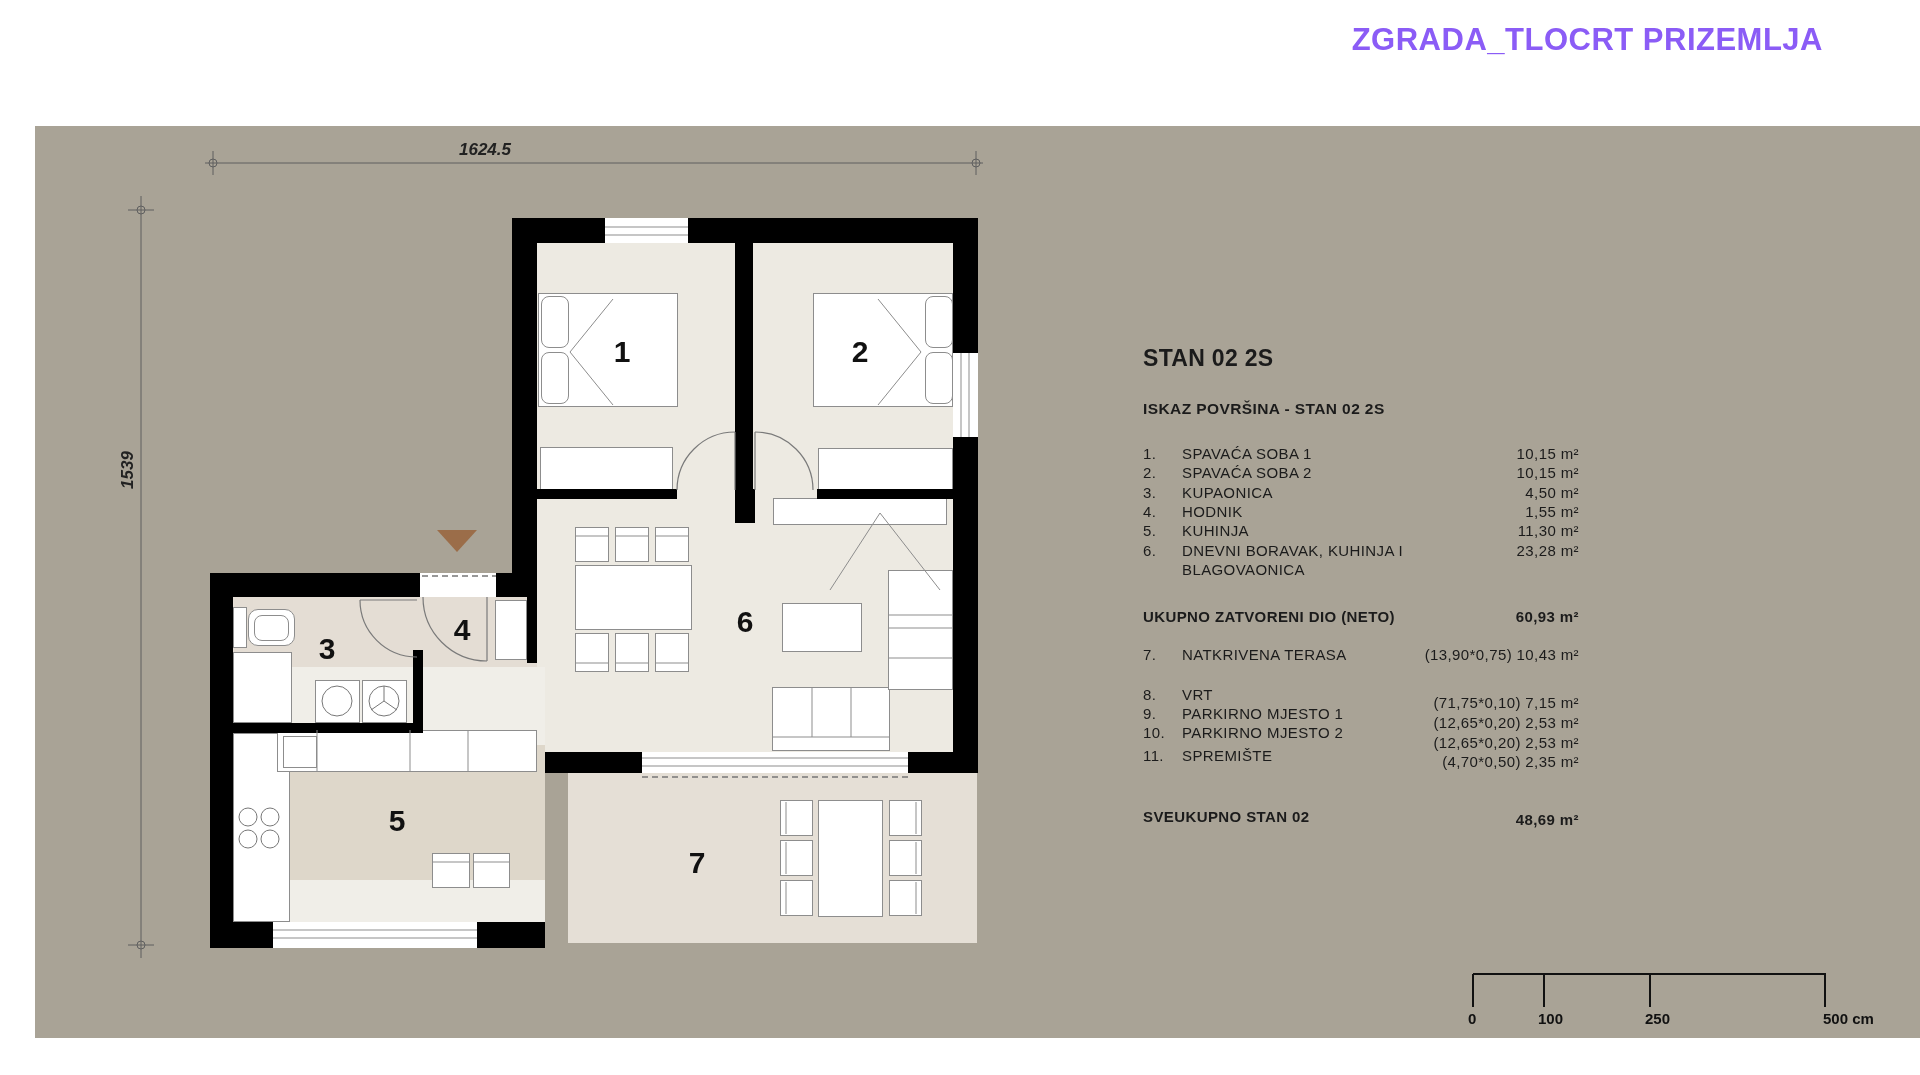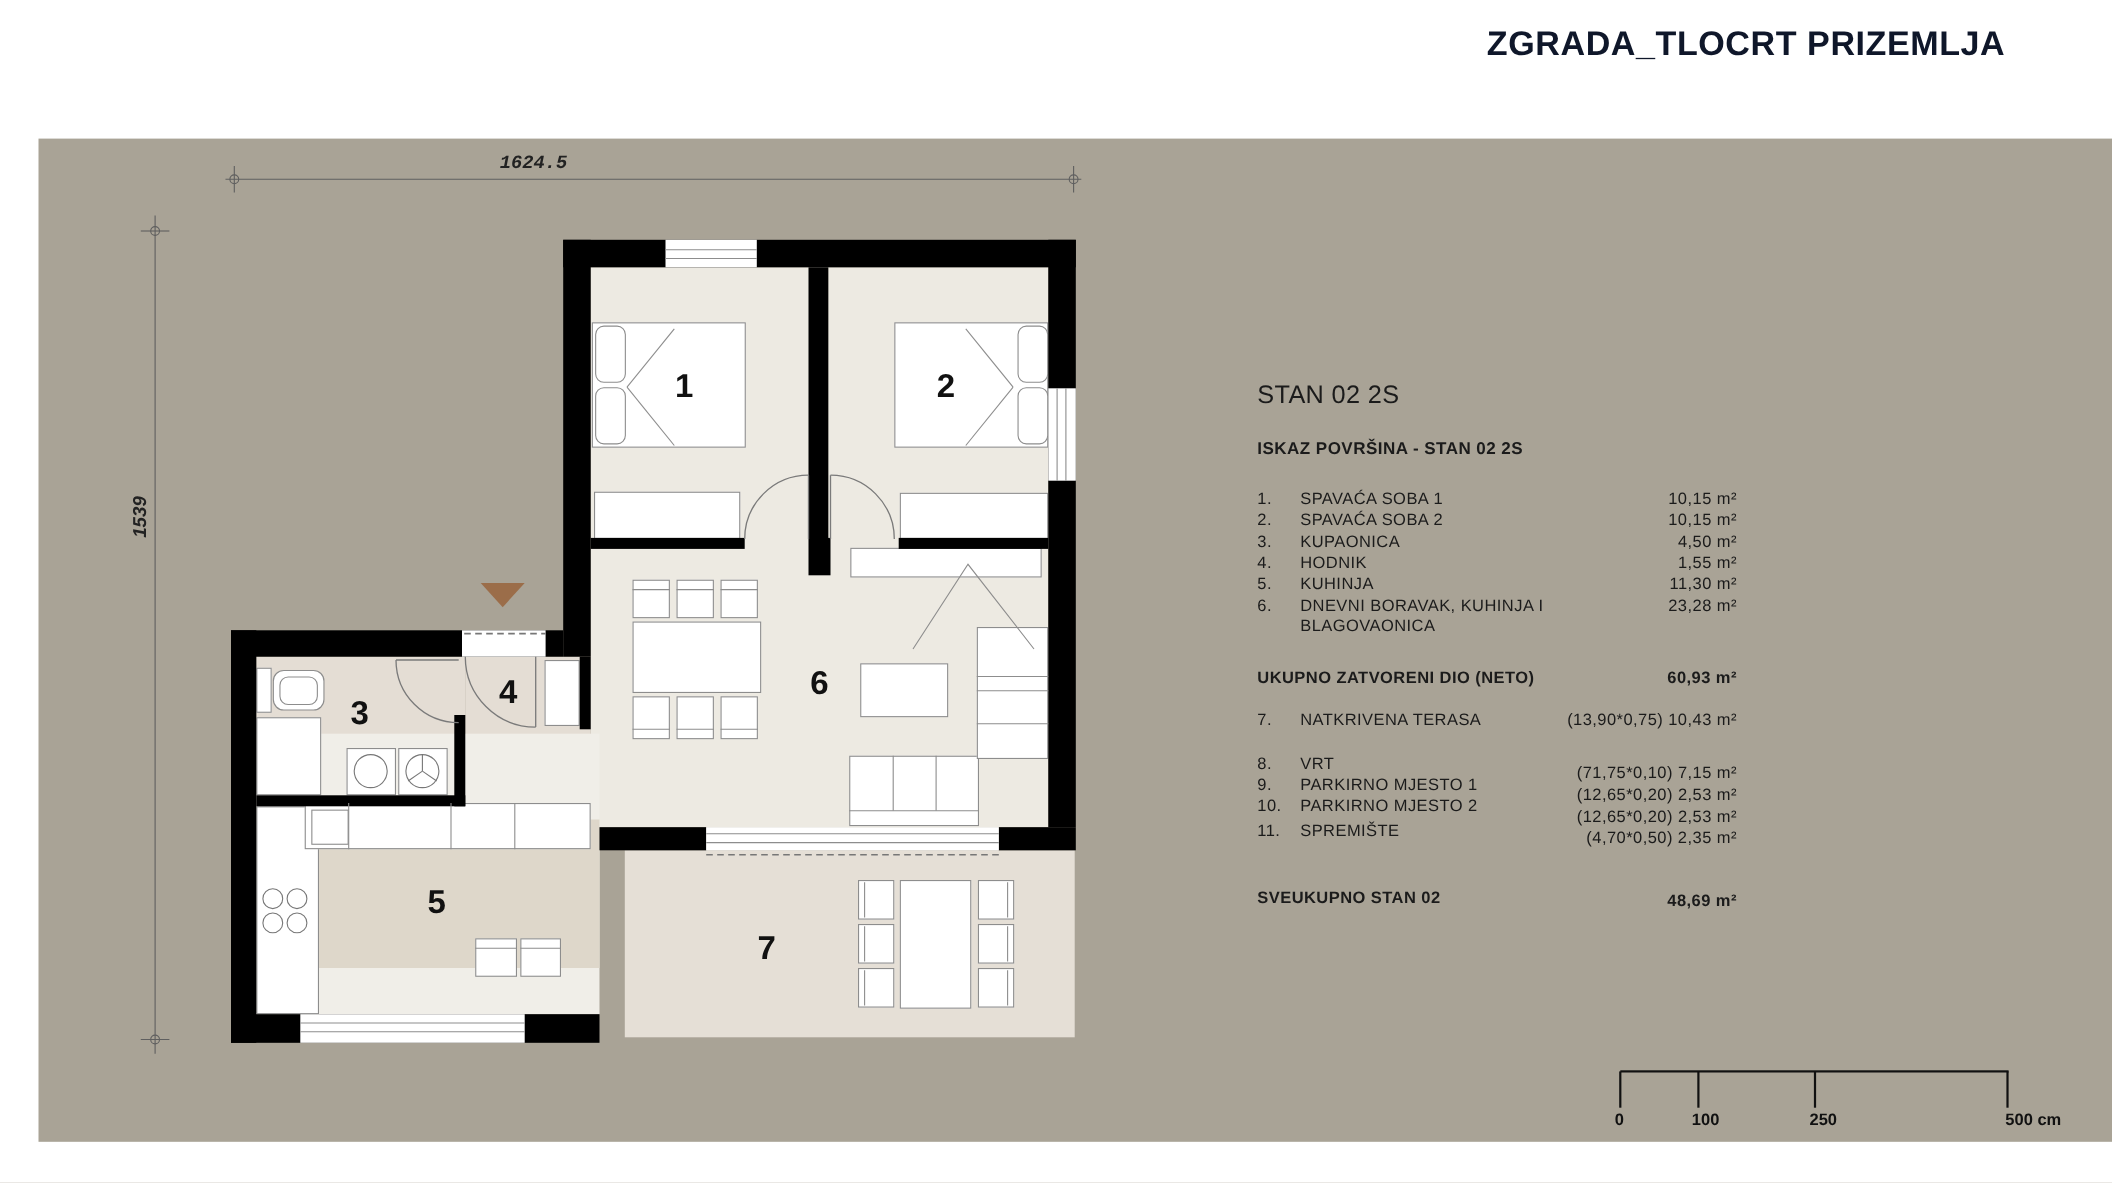--- a/index.html
+++ b/index.html
@@ -6,24 +6,24 @@
             font-family:"Liberation Sans", sans-serif;}
   .abs{position:absolute;}
   #canvas{left:35px;top:126px;width:1885px;height:912px;background:#a9a396;}
   .floor{position:absolute;}
   .wall{position:absolute;background:#000;}
   .winov{position:absolute;background:#fff;}
   .furn{position:absolute;background:#fff;border:1px solid #8d8d8d;box-sizing:border-box;}
   .roomlabel{position:absolute;font-weight:700;font-size:30px;color:#111;transform:translate(-50%,-50%);}
   .dimtext{position:absolute;font-weight:700;font-style:italic;font-size:17px;color:#222;text-align:center;}
   #title{position:absolute;right:97px;top:22px;text-align:right;letter-spacing:.5px;}
-  #title .t1{font-weight:700;font-size:31px;color:#0f172a;}
+  #title .t1{font-weight:700;font-size:31px;color:#8b5cf6;}
   #title .t2{font-weight:700;font-size:29px;color:#9b6d49;margin-top:2px;}
   #panel{position:absolute;left:1143px;top:340px;width:436px;height:500px;color:#1b1b1b;font-size:15px;letter-spacing:.4px;}
-  #panel .hd{position:absolute;left:0;top:5px;font-size:23px;font-weight:400;letter-spacing:.3px;}
+  #panel .hd{position:absolute;left:0;top:5px;font-size:23px;font-weight:700;letter-spacing:.3px;}
   #panel .sub{position:absolute;left:0;top:60px;font-size:15.5px;font-weight:700;}
   .pno{position:absolute;left:0;}
   .pname{position:absolute;left:39px;white-space:nowrap;}
   .pval{position:absolute;right:0;text-align:right;white-space:nowrap;}
   .bold{font-weight:700;}
   #scalebar .lbl{position:absolute;font-weight:700;font-size:15px;color:#111;}
   svg{position:absolute;left:0;top:0;pointer-events:none;}
   .arrow{position:absolute;width:0;height:0;border-left:20px solid transparent;border-right:20px solid transparent;border-top:22px solid #9b6d49;}
 </style>
 </head>
@@ -110,21 +110,21 @@
 <div class="arrow" style="left:437px;top:530px;"></div>
 
 <div class="roomlabel" style="left:622px;top:352px;">1</div>
 <div class="roomlabel" style="left:860px;top:352px;">2</div>
 <div class="roomlabel" style="left:327px;top:649px;">3</div>
 <div class="roomlabel" style="left:462px;top:630px;">4</div>
 <div class="roomlabel" style="left:397px;top:821px;">5</div>
 <div class="roomlabel" style="left:745px;top:622px;">6</div>
 <div class="roomlabel" style="left:697px;top:863px;">7</div>
 
-<div class="dimtext" style="left:420px;top:140px;width:130px;font-family:Liberation Mono, monospace;">1624.5</div>
+<div class="dimtext" style="left:420px;top:140px;width:130px;">1624.5</div>
 <div class="dimtext" style="left:98px;top:460px;width:60px;transform:rotate(-90deg);">1539</div>
 
 <div id="title">
   <div class="t1">ZGRADA_TLOCRT PRIZEMLJA</div>
 </div>
 
 <div id="panel">
   <div class="hd">STAN 02 2S</div>
   <div class="sub">ISKAZ POVRŠINA - STAN 02 2S</div>
 

